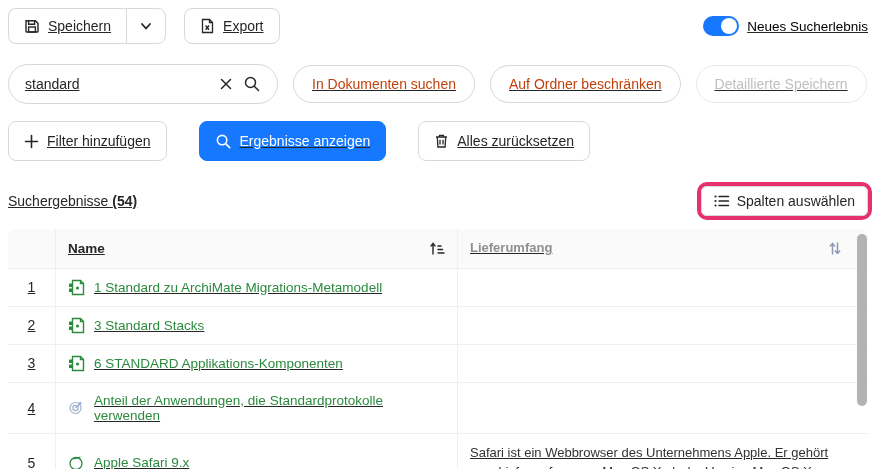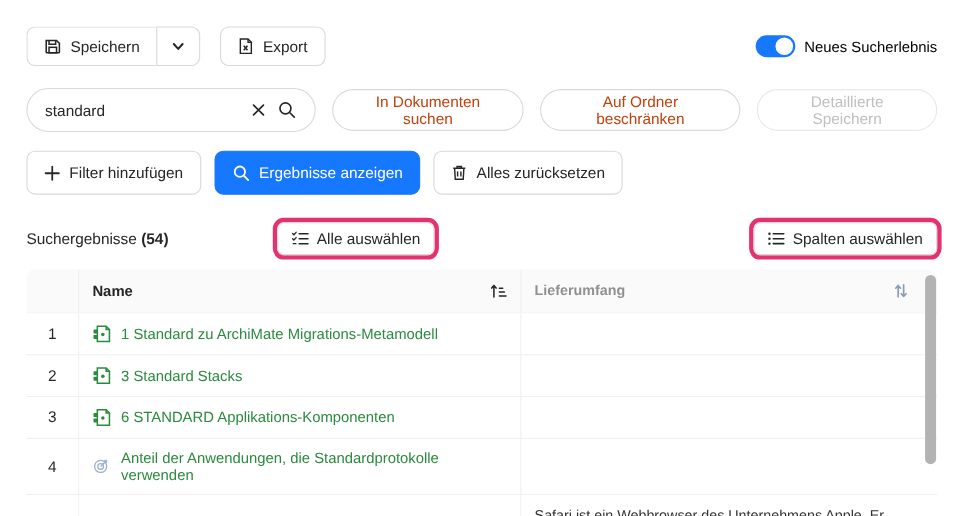--- a/index.html
+++ b/index.html
@@ -1,18 +1,18 @@
 <!DOCTYPE html>
 <html><head>
 <meta charset="utf-8">
 <style>
   * { box-sizing: border-box; margin: 0; padding: 0; }
   html, body { width: 876px; height: 469px; overflow: hidden; background: #fff;
     font-family: "Liberation Sans", sans-serif; color: #262626; }
-  .page { width: 876px; height: 469px; position: relative; padding: 24px; }
+  .page { width: 876px; height: 469px; position: relative; padding: 8px; text-decoration: underline; }
 
   
   .topbar { display: flex; align-items: center; height: 36px; }
   .btn { display: inline-flex; align-items: center; gap: 8px; background: #fff;
     border: 1px solid #d9d9d9; border-radius: 8px; height: 36px; padding: 0 15px;
     font-size: 14px; color: #262626; cursor: pointer; }
   .split { display: inline-flex; }
   .split .btn.main { border-radius: 8px 0 0 8px; border-right: none; }
   .split .btn.caret { border-radius: 0 8px 8px 0; padding: 0 12px; }
   .export-btn { margin-left: 18px; }
@@ -31,21 +31,21 @@
   .search-pill input { border: none; outline: none; flex: 1; font-size: 14px;
     color: #262626; font-family: "Liberation Sans", sans-serif; background: transparent; min-width: 0; }
   .icon-btn { display: inline-flex; align-items: center; justify-content: center;
     width: 26px; height: 26px; cursor: pointer; color: #262626; }
   .chip { display: inline-flex; align-items: center; height: 38px; padding: 0 18px;
     border: 1px solid #d9d9d9; border-radius: 20px; background: #fff; font-size: 14px;
     color: #c2410c; cursor: pointer; }
   .chip.disabled { color: #bfbfbf; border-color: #e8e8e8; cursor: default; }
 
   
-  .filter-row { display: flex; align-items: center; gap: 12px; margin-top: 17px; }
+  .filter-row { display: flex; align-items: center; gap: 32px; margin-top: 17px; }
   .btn.tall { height: 40px; }
   .btn.primary { background: #1677ff; border-color: #1677ff; color: #fff; }
 
   
   .results-row { display: flex; align-items: center; margin-top: 21px; height: 38px; position: relative; }
   .results-label { font-size: 14px; color: #262626; }
   .results-label b { font-weight: bold; }
   .annotate { display: inline-flex; border: 4px solid #e5326e; border-radius: 10px; background: #fff; }
   .annotate .btn.small { height: 30px; border-radius: 6px; padding: 0 12px; gap: 7px; }
   .ann-left { position: absolute; left: 224px; top: 0; }
@@ -164,35 +164,20 @@
         </svg>
       </span>
       <span>Alles zurücksetzen</span>
     </button>
   </div>
 
   <div class="results-row">
     <span class="results-label">
       <span>Suchergebnisse </span><b>(54)</b>
     </span>
-    <span class="annotate ann-left">
-      <button class="btn small">
-        <span class="icon">
-          <svg width="16" height="14" viewBox="0 0 16 14" fill="none" stroke="#262626" stroke-width="1.4" stroke-linecap="round">
-            <path d="M1 2.2 l1.2 1.2 2 -2.2" stroke-width="1.2"></path>
-            <path d="M7 2.5 h8"></path>
-            <path d="M1 7 l1.2 1.2 2 -2.2" stroke-width="1.2"></path>
-            <path d="M7 7 h8"></path>
-            <path d="M7 11.5 h8"></path>
-            <path d="M1.5 11.5 h2.5" stroke-width="1.2"></path>
-          </svg>
-        </span>
-        <span>Alle auswählen</span>
-      </button>
-    </span>
     <span class="annotate ann-right">
       <button class="btn small">
         <span class="icon">
           <svg width="16" height="14" viewBox="0 0 16 14" fill="none" stroke="#262626" stroke-width="1.5" stroke-linecap="round">
             <path d="M1.5 2.5 h0.01 M1.5 7 h0.01 M1.5 11.5 h0.01" stroke-width="2.2"></path>
             <path d="M5 2.5 h9.5 M5 7 h9.5 M5 11.5 h9.5"></path>
           </svg>
         </span>
         <span>Spalten auswählen</span>
       </button>

